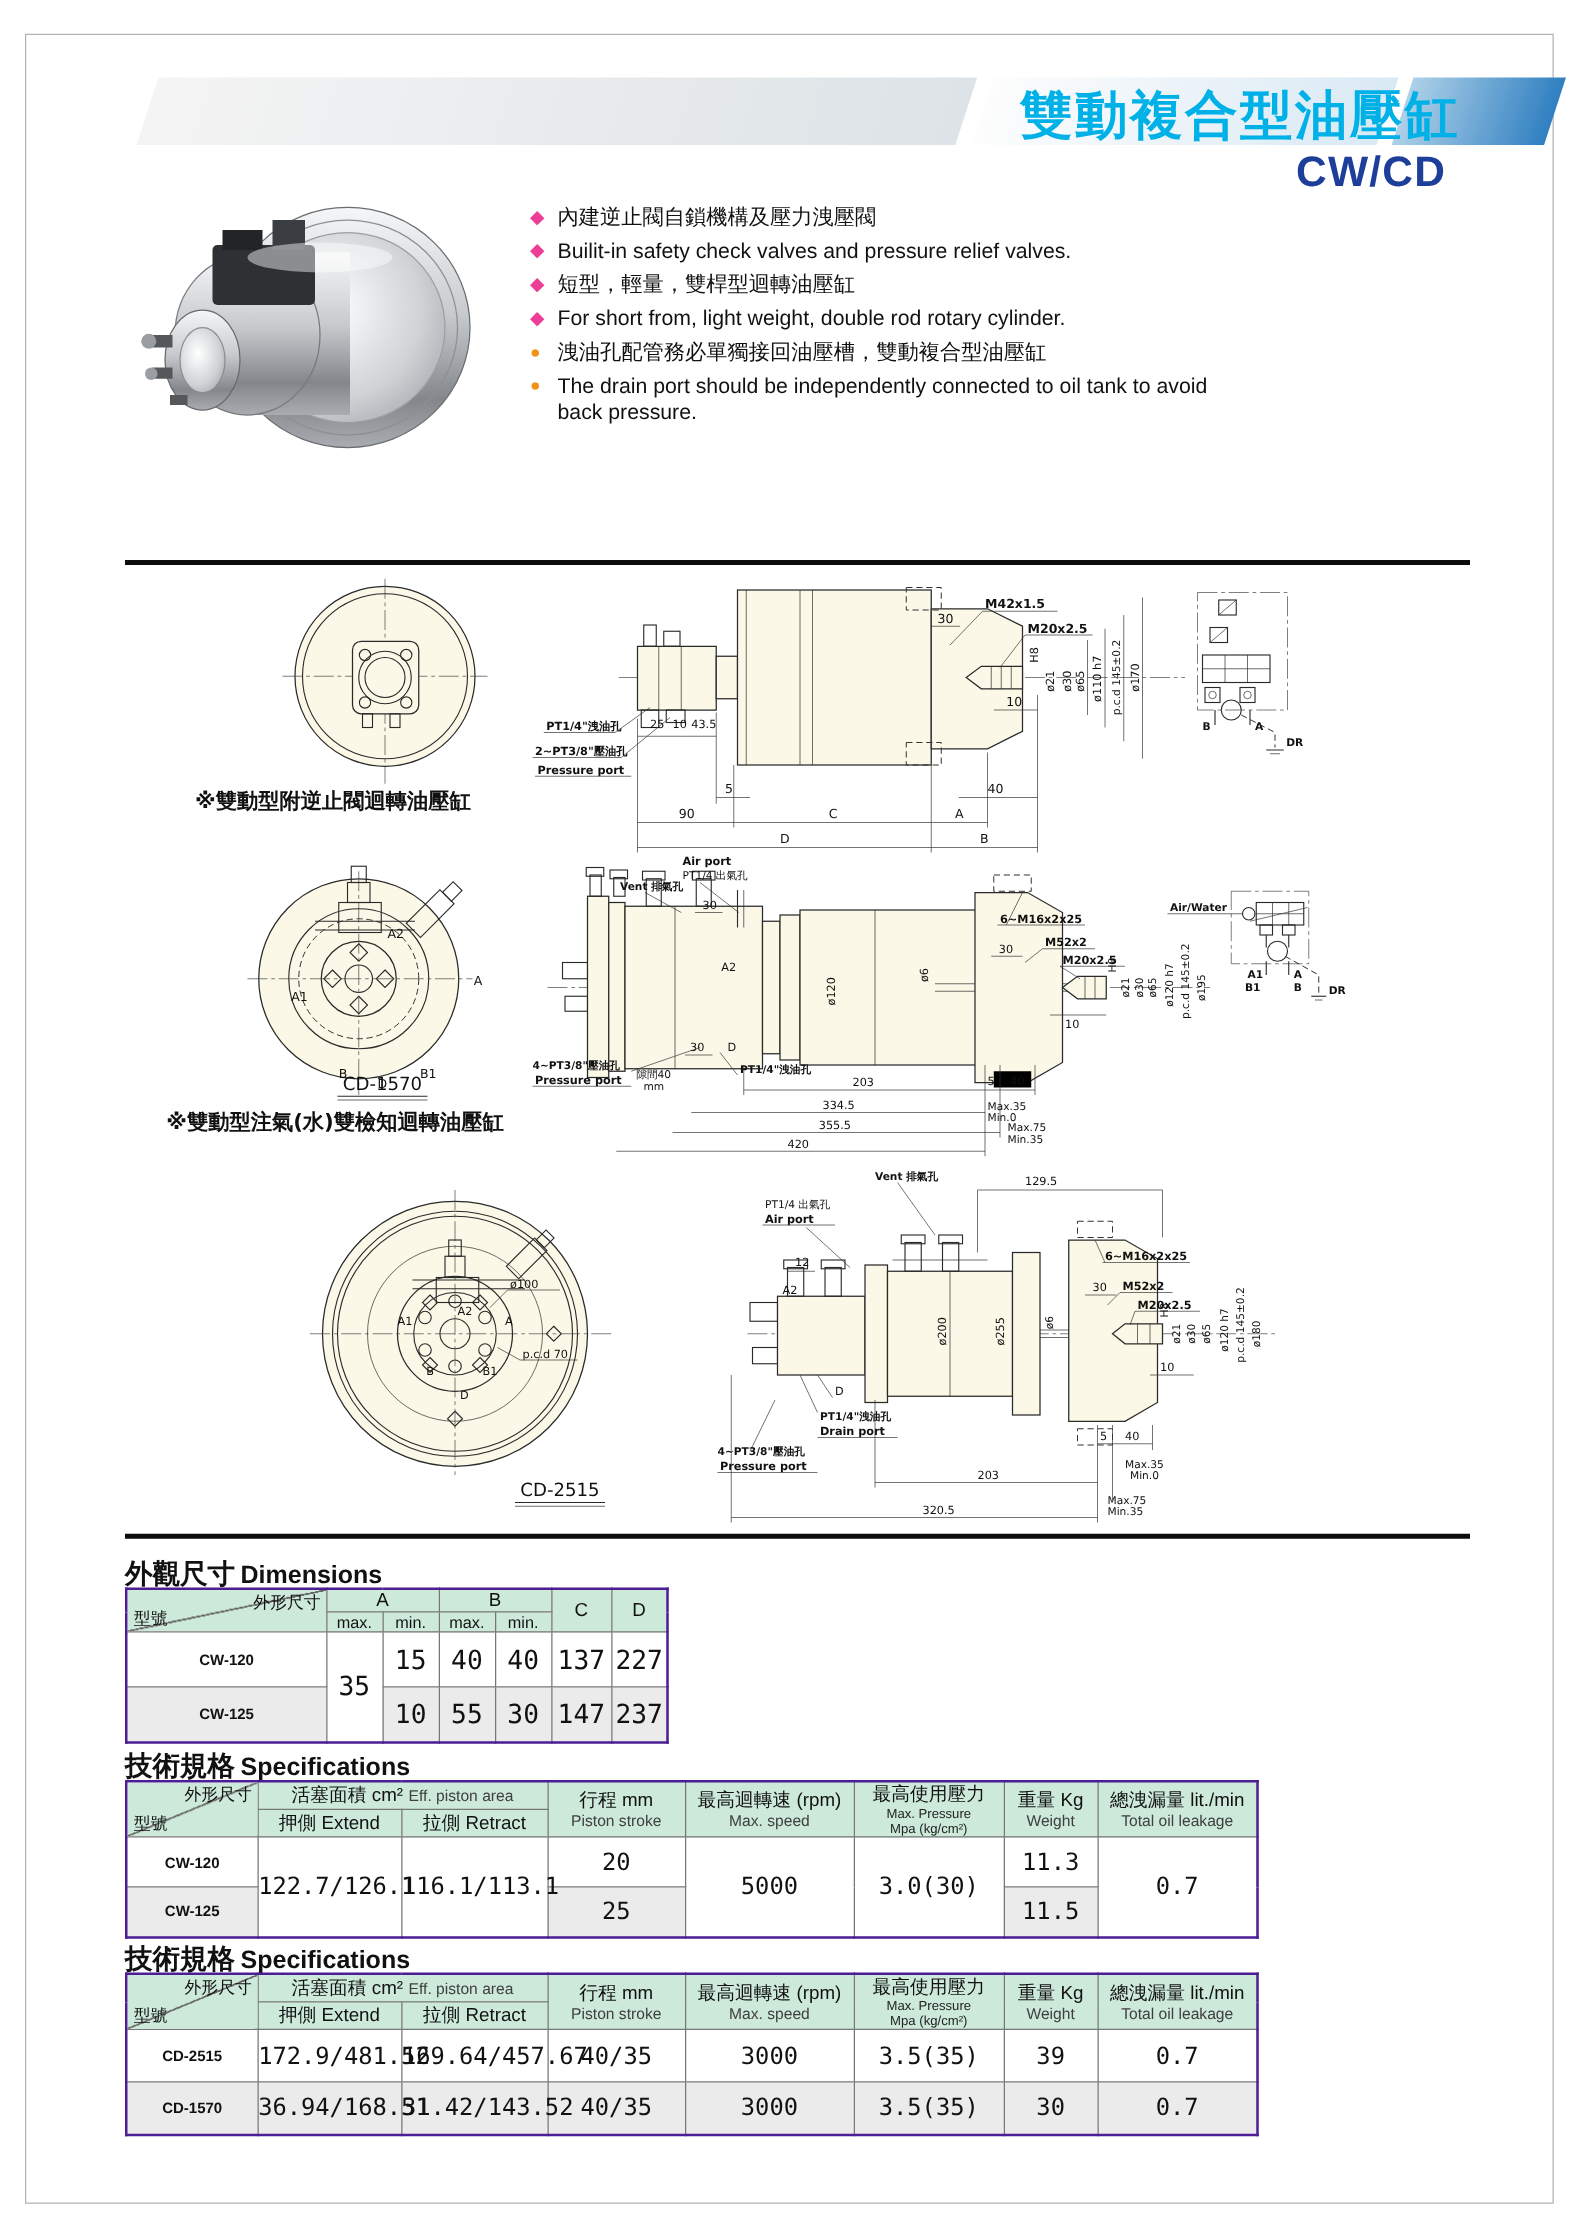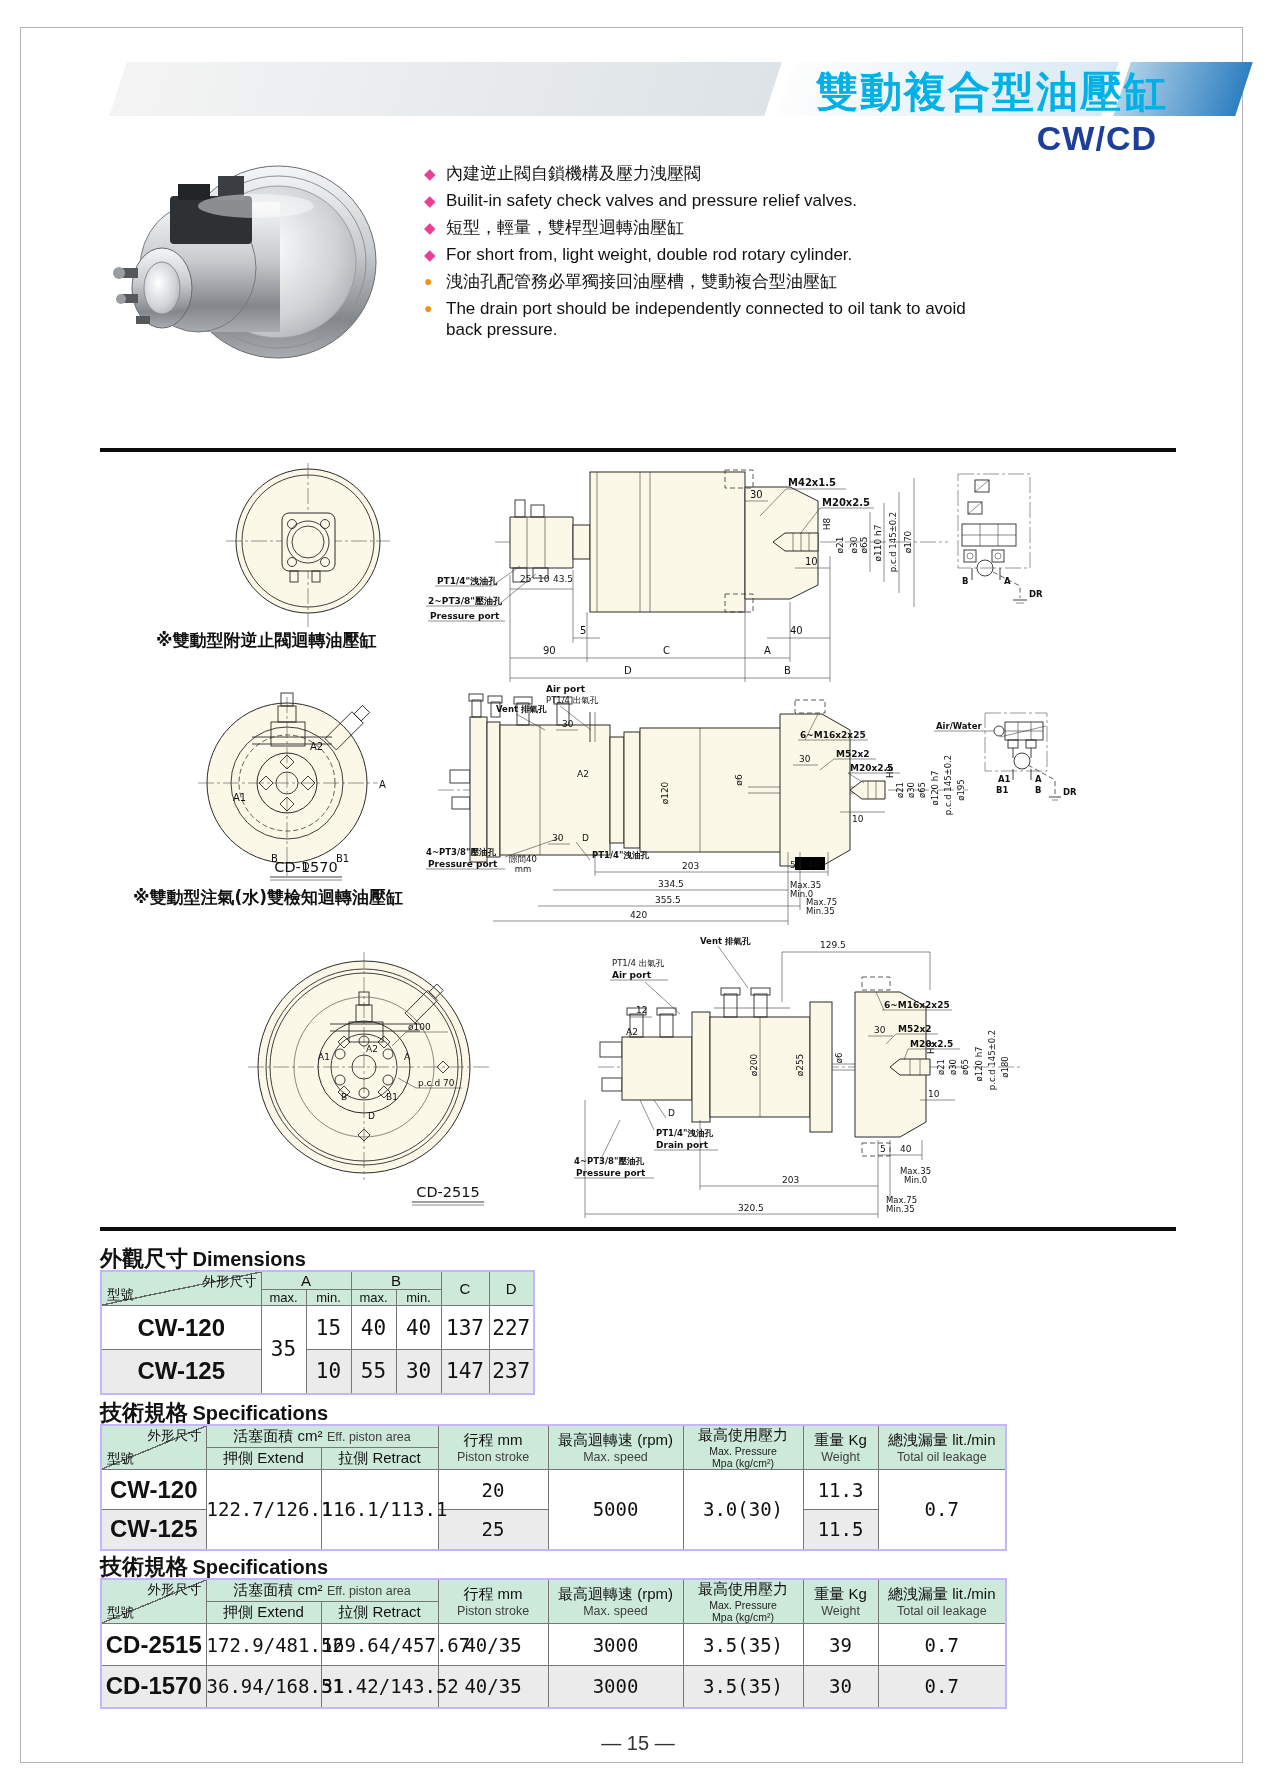--- a/index.html
+++ b/index.html
@@ -43,28 +43,28 @@
   svg .t8{font-size:8.5px;}
   svg .cap{font-size:17px;font-weight:bold;}
   svg .mod{font-size:14.5px;}
   svg .mid{text-anchor:middle;}
 
   
   .sect{position:absolute;left:100px;font-weight:bold;}
   .sect .zh{font-size:22px;}
   .sect .en{font-size:20px;}
   table{border-collapse:collapse;table-layout:fixed;}
-  .tbl{position:absolute;left:100px;border:2px solid #c4b5fd;padding-left:12px;}
+  .tbl{position:absolute;left:100px;border:2px solid #4c1d95;padding-left:12px;}
   .tbl td{border:1px solid #777;text-align:center;vertical-align:middle;padding:0;}
   .hd{background:#cde9da;}
   .rowB{background:#ebebeb;}
   .zh15{font-size:15px;}
   .en13{font-size:12.5px;color:#404040;}
   .sm11{font-size:10.5px;color:#222;}
-  .model{font-weight:bold;font-size:24px;font-family:"Liberation Sans",sans-serif;}
+  .model{font-weight:bold;font-size:12px;font-family:"Liberation Sans",sans-serif;}
   .num{font-family:"DejaVu Sans Mono",monospace;font-size:19px;}
   .numL{font-family:"DejaVu Sans Mono",monospace;font-size:21px;}
   .diag{position:relative;background-color:#cde9da;background-image:
         linear-gradient(to bottom right,rgba(0,0,0,0) calc(50% - .7px),#666 calc(50% - .7px),
         #666 calc(50% + .7px),rgba(0,0,0,0) calc(50% + .7px));}
   .diag .ct{position:absolute;top:1px;right:4px;font-size:13.5px;}
   .diag .cb{position:absolute;bottom:1px;left:5px;font-size:13.5px;margin-top:24px;}
   .mxmn{font-size:13px;margin-left:28px;}
   .footer{position:absolute;left:0;width:1276px;top:1732px;text-align:center;font-size:20px;color:#333;}
 </style>
@@ -742,14 +742,13 @@
       <td class="num">31.42/143.52</td>
       <td class="num">40/35</td>
       <td class="num">3000</td>
       <td class="num">3.5(35)</td>
       <td class="num">30</td>
       <td class="num">0.7</td>
     </tr>
   </tbody>
     </table>
 
-  <div class="footer">— 15 —</div>
 </div>
 
 </body></html>

